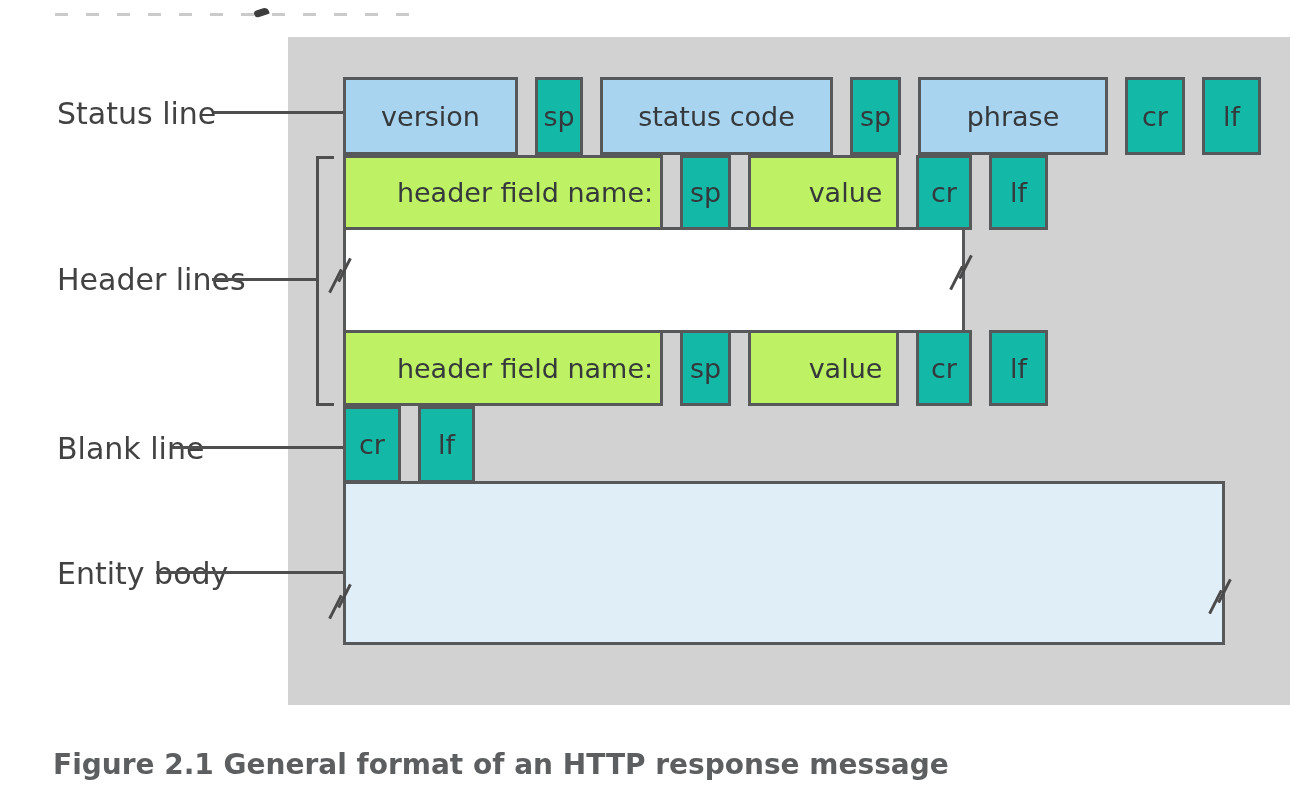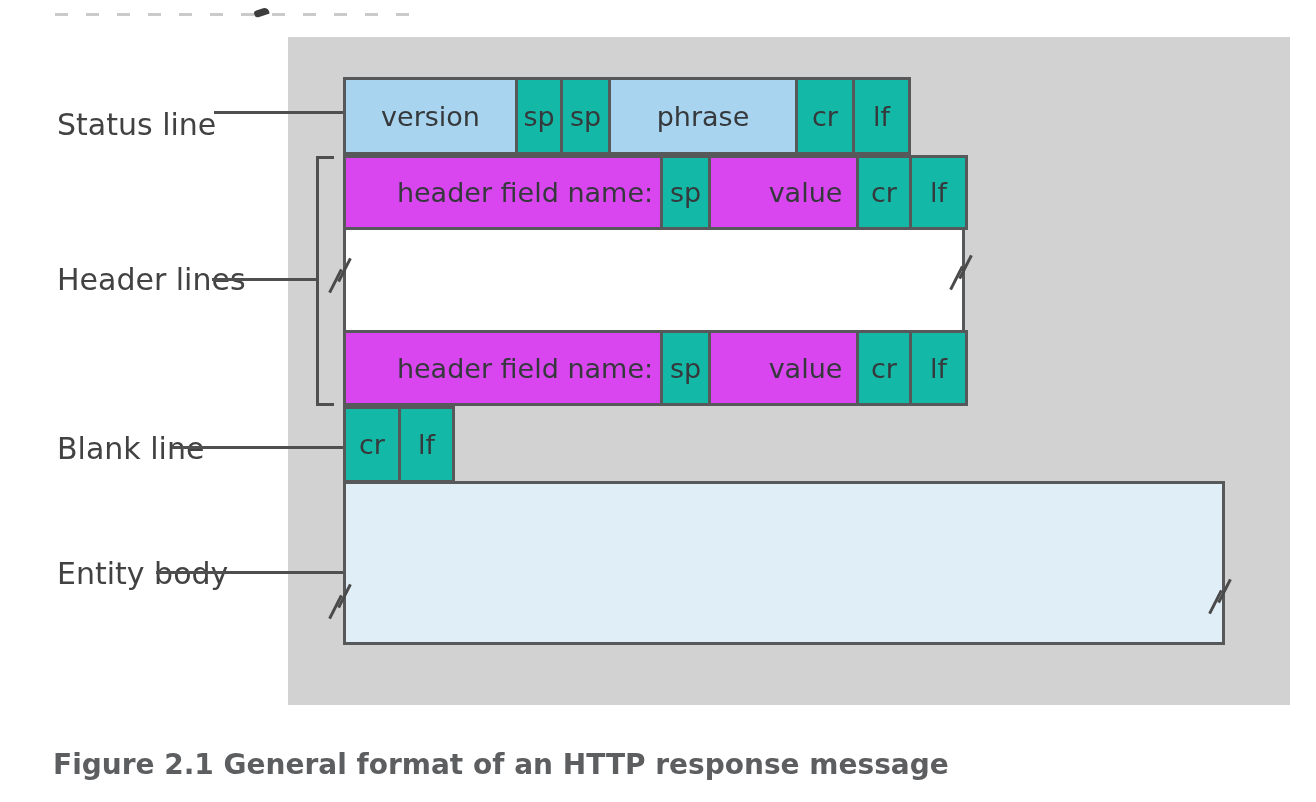--- a/index.html
+++ b/index.html
@@ -17,29 +17,29 @@
   }
   .top-frag-mark{
     left:254px;top:9px;width:15px;height:7px;background:#3d3d3d;
     border-radius:4px 6px 1px 5px;transform:rotate(-18deg);
   }
 
   
   .panel{left:288px;top:37px;width:1002px;height:668px;background:#d2d2d2;}
 
   
-  .row{position:absolute;display:flex;}
+  .row{position:absolute;display:flex;gap:20px;}
   .cell{
     box-sizing:border-box;height:100%;border:3px solid #57585a;margin-left:-3px;
     display:flex;align-items:center;justify-content:center;
     font-size:27px;color:#35393c;white-space:nowrap;
   }
   .cell:first-child{margin-left:0;}
   .blue{background:#a9d4ef;}
-  .ltblue{background:#d946ef;padding-left:44px;}
+  .ltblue{background:#bef264;padding-left:44px;}
   .white{background:#14b8a6;}
 
   
   .midbox{
     left:343px;top:227px;width:622px;height:106px;background:#ffffff;
     border:3px solid #57585a;box-sizing:border-box;
   }
   .entity{
     left:343px;top:481px;width:882px;height:164px;background:#e0eef8;
     border:3px solid #57585a;box-sizing:border-box;
@@ -73,20 +73,21 @@
 
 <div class="abs panel"></div>
 
 <div class="abs midbox"></div>
 
 <div class="abs entity"></div>
 
 <div class="row" style="left:343px;top:77px;height:78px;">
   <div class="cell blue" style="width:175px;">version</div>
   <div class="cell white" style="width:48px;">sp</div>
+  <div class="cell blue" style="width:233px;">status code</div>
   <div class="cell white" style="width:51px;">sp</div>
   <div class="cell blue" style="width:190px;">phrase</div>
   <div class="cell white" style="width:60px;">cr</div>
   <div class="cell white" style="width:59px;">lf</div>
 </div>
 
 <div class="row" style="left:343px;top:155px;height:75px;">
   <div class="cell ltblue" style="width:320px;">header field name:</div>
   <div class="cell white" style="width:51px;">sp</div>
   <div class="cell ltblue" style="width:151px;">value</div>
@@ -117,21 +118,21 @@
   </div>
 <div class="abs breaks" style="left:328px;top:583px;">
     <span class="s1"></span>
     <span class="s2"></span>
   </div>
 <div class="abs breaks" style="left:1208px;top:578px;">
     <span class="s1"></span>
     <span class="s2"></span>
   </div>
 
-<div class="abs lbl" style="left:57px;top:107px;">Status line</div>
+<div class="abs lbl" style="left:57px;top:96px;">Status line</div>
 <div class="abs leader" style="left:214px;top:111px;width:129px;"></div>
 
 <div class="abs lbl" style="left:57px;top:262px;">Header lines</div>
 <div class="abs leader" style="left:212px;top:278px;width:106px;"></div>
 <div class="abs bracket"></div>
 
 <div class="abs lbl" style="left:57px;top:431px;">Blank line</div>
 <div class="abs leader" style="left:172px;top:446px;width:171px;"></div>
 
 <div class="abs lbl" style="left:57px;top:556px;">Entity body</div>

